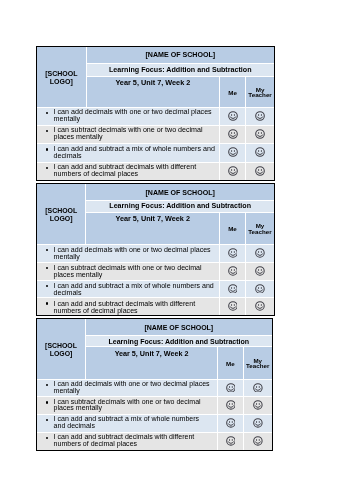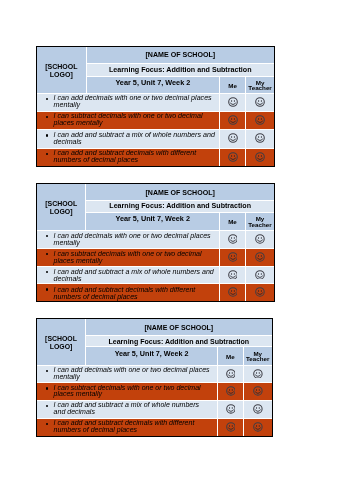--- a/index.html
+++ b/index.html
@@ -12,29 +12,29 @@
         background:#b8cce4;will-change:transform;}
   table.grid{border-collapse:collapse;width:100%;table-layout:fixed;}
   table.grid td{padding:0;border:0 solid #ffffff;vertical-align:middle;}
   table.grid td.sv{border-left-width:1.2px;}
   table.grid td.rl{border-top-width:1.2px;}
   .logo{background:#b8cce4;text-align:center;font-weight:bold;}
   table.grid td.logo{padding-top:2px;}
   .h1{background:#b8cce4;text-align:center;font-weight:bold;}
   .h2{background:#dce6f1;text-align:center;font-weight:bold;}
   .h3{background:#b8cce4;text-align:center;font-weight:bold;}
-  table.grid td.h3{padding-bottom:5px;}
+  table.grid td.h3{padding-bottom:19px;}
   .mh{background:#b8cce4;text-align:center;font-weight:bold;}
   table.grid td.mh{padding-top:1.5px;padding-bottom:0.9px;}
   table.grid td.mh1{padding-top:1.5px;padding-bottom:0;}
   .bul{display:flex;align-items:flex-start;}
   .bdot{flex:0 0 auto;position:relative;}
   .bdot::after{content:"";position:absolute;width:2.2px;height:2.2px;border-radius:50%;background:#000000;}
-  .btxt{flex:1 1 auto;font-style:italic;}
-  .odd{background:#dce6f1;} .even{background:#c2410c;margin-top:15px;}
+  .btxt{flex:1 1 auto;}
+  .odd{background:#dce6f1;} .even{background:#e5e5e5;margin-top:15px;}
   .face{text-align:center;font-size:0;}
   .face svg{display:block;margin:0 auto;position:relative;}
 
   .c1{left:35.7px;top:45.9px;width:239.0px;}
   .c1 .logo{font-size:7.0px;line-height:8.25px;}
   .c1 .h1{font-size:7.1px;height:16.3px;}
   .c1 .h2{font-size:7.15px;height:11.6px;}
   .c1 .h3{font-size:7.3px;height:11.2px;}
   .c1 .mh{font-size:6.25px;line-height:5.7px;}
   .c1 table.grid td.bulcell{padding:1.12px 2.0px 2.0px 7.3px;}

